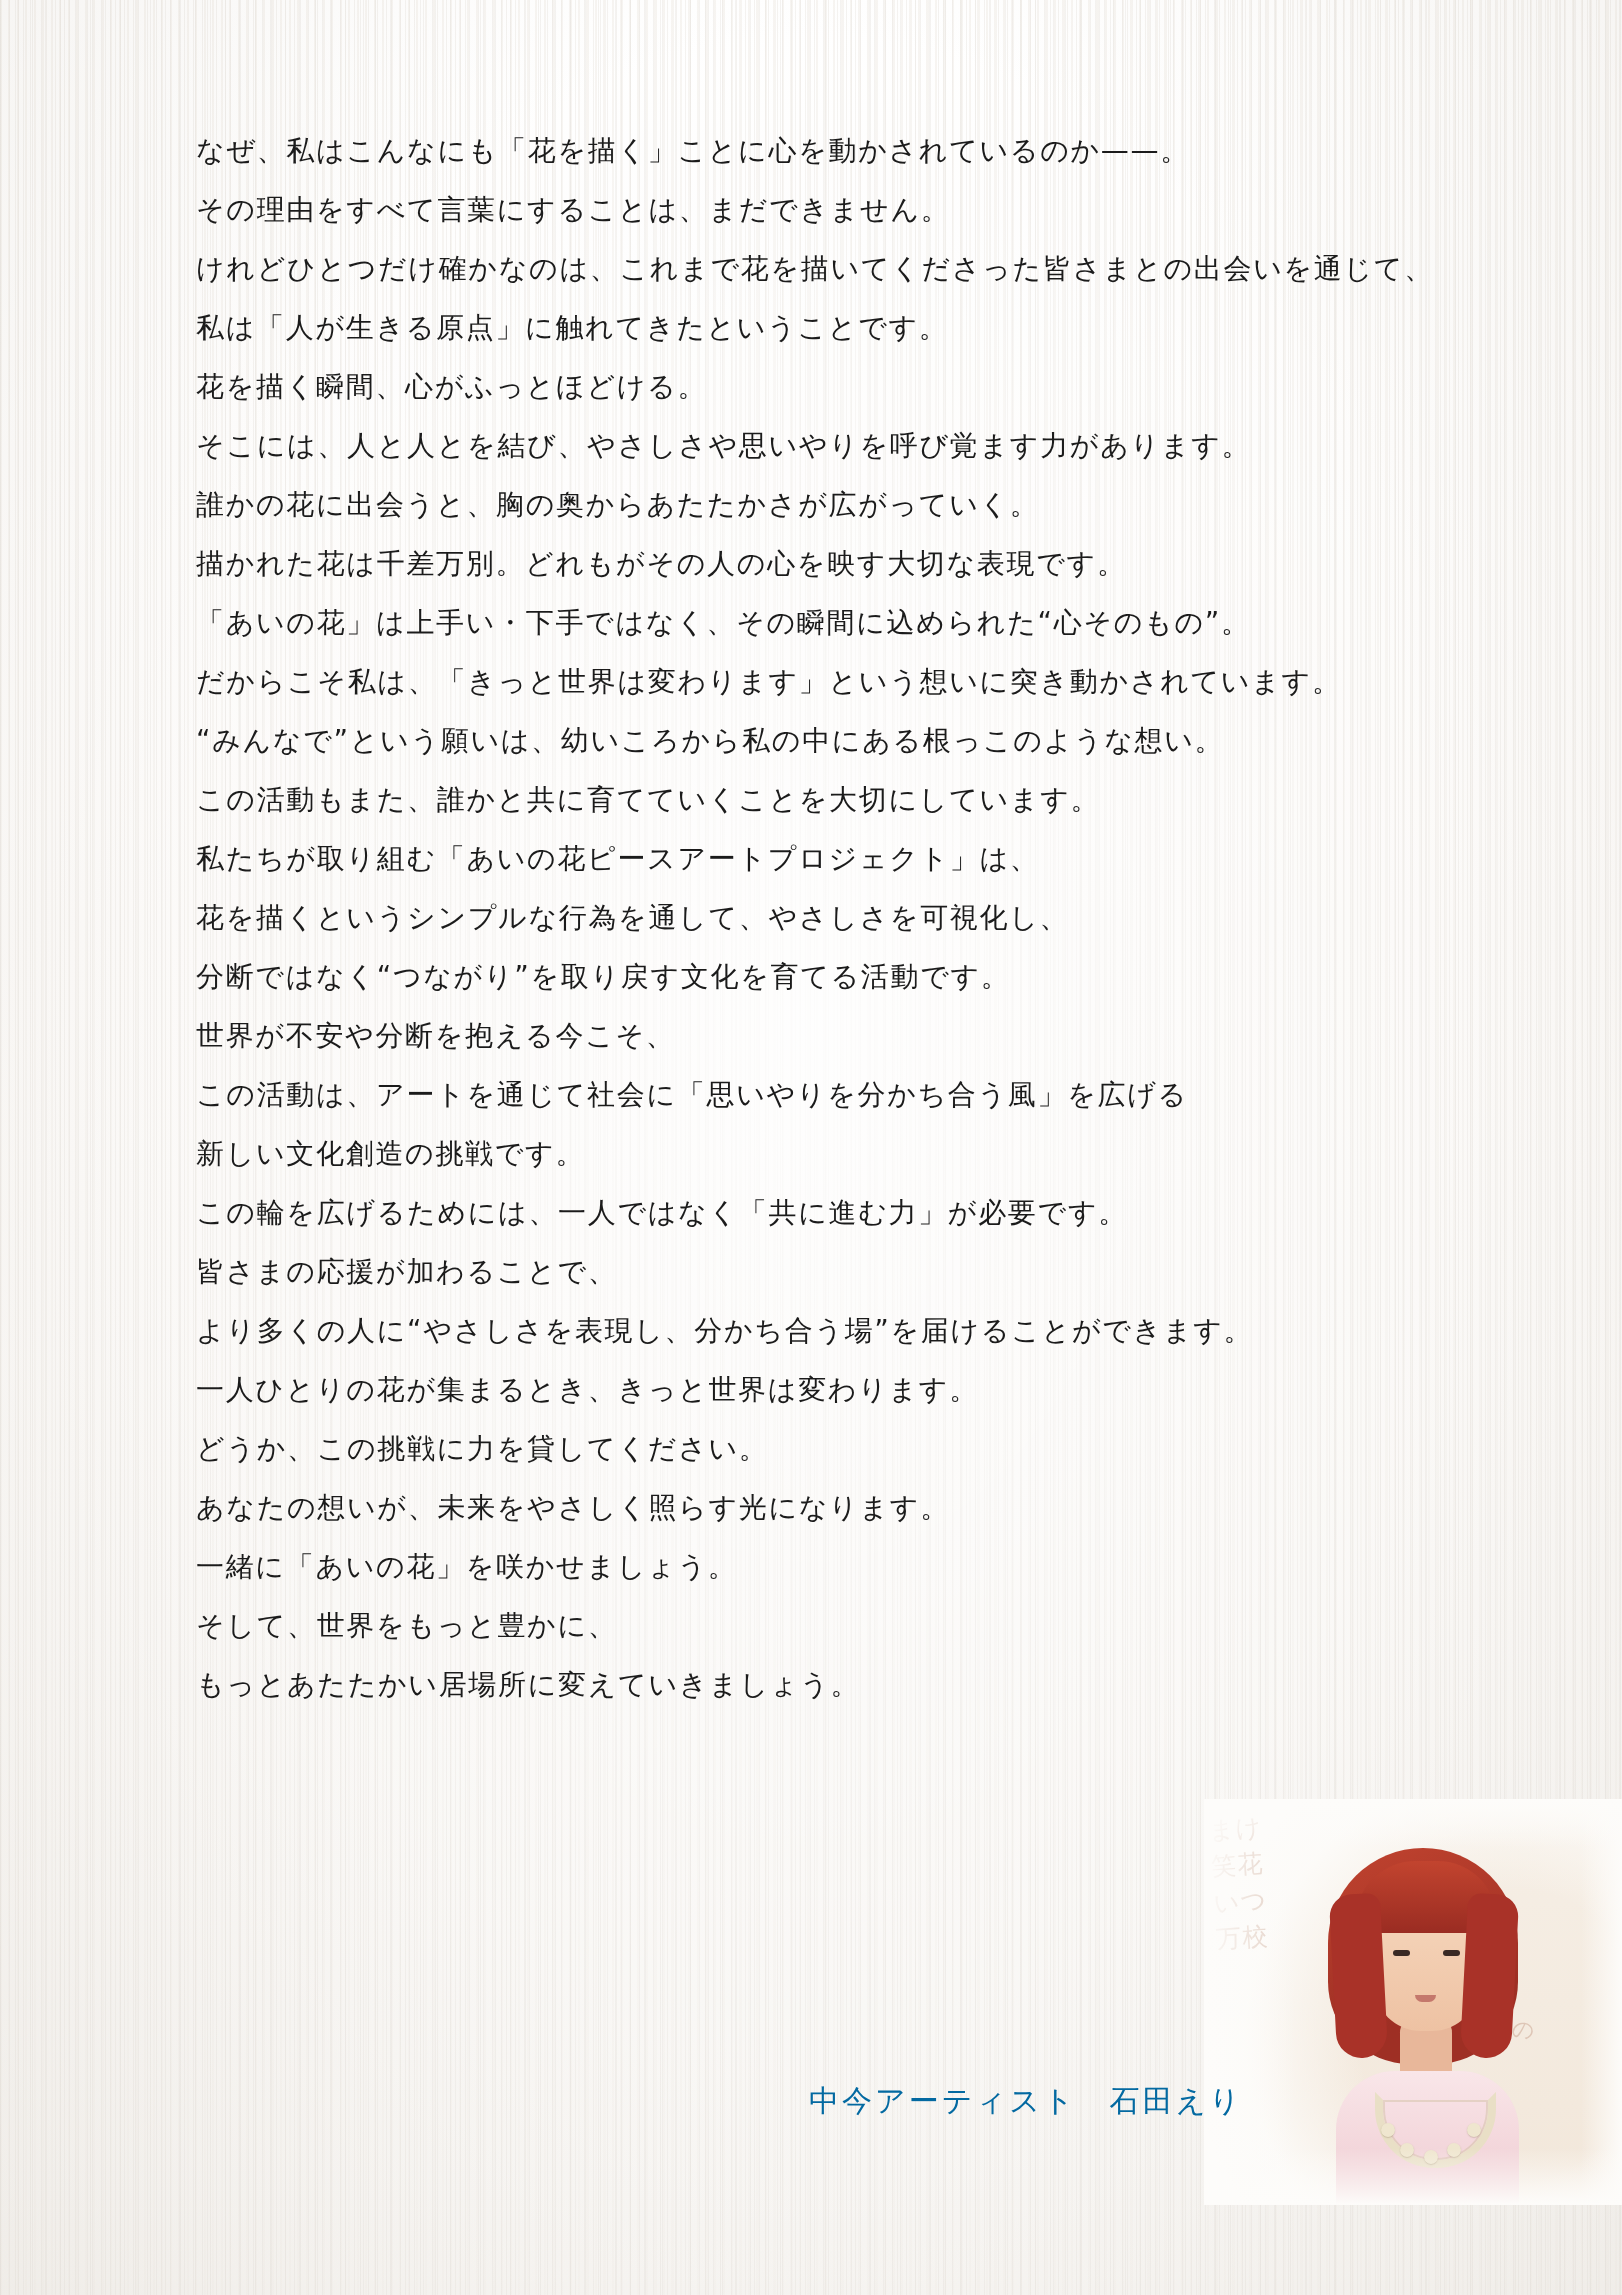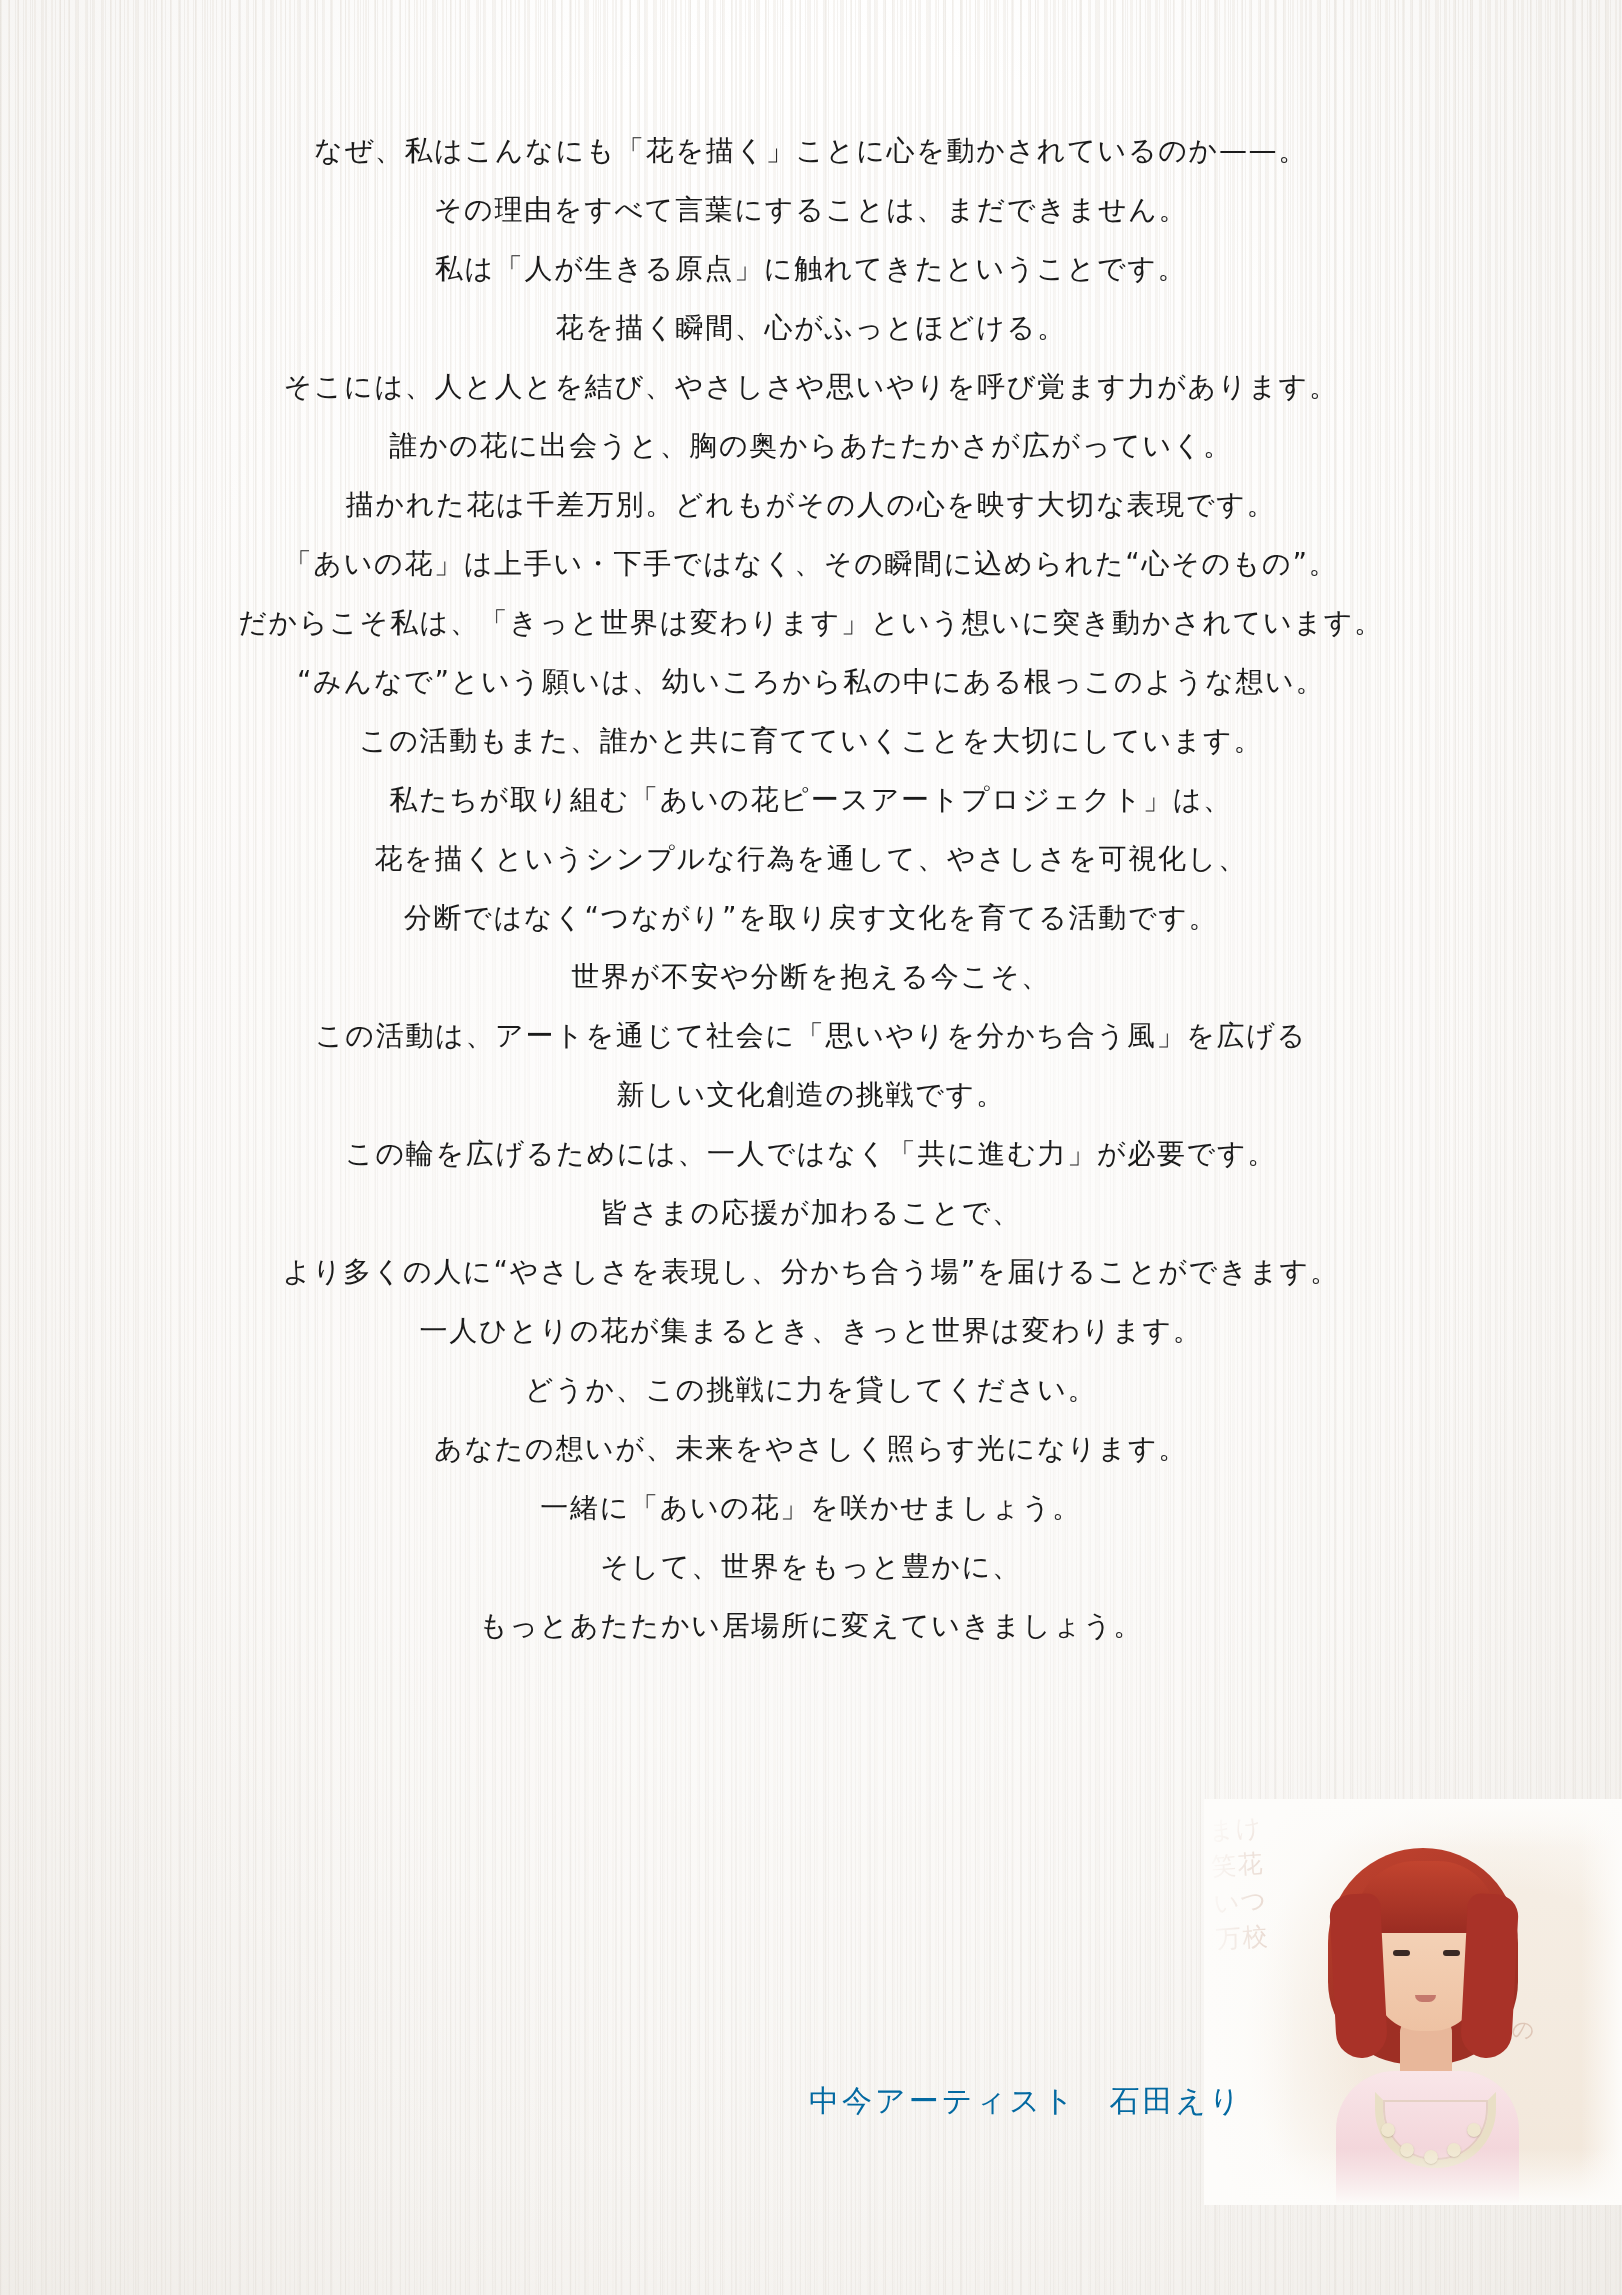--- a/index.html
+++ b/index.html
@@ -50,21 +50,21 @@
     position: relative;
     width: 1623px;
     height: 2295px;
   }
 
   .letter-body {
     position: absolute;
     left: 196px;
     top: 137px;
     width: 1230px;
-    text-align: center;
+    text-align: left;
   }
 
   .line {
     font-family: "DejaVu Sans", "Liberation Sans", sans-serif;
     font-size: 28px;
     line-height: 1.0;
     color: #1b1b1b;
     letter-spacing: 0.06em;
     margin: 0 0 31px 0;
     white-space: nowrap;
@@ -235,20 +235,21 @@
 </head>
 <body>
 
 <div class="page">
   <div class="paper-texture"></div>
   <div class="paper-vignette"></div>
 
   <div class="letter-body">
     <p class="line">なぜ、私はこんなにも「花を描く」ことに心を動かされているのか——。</p>
     <p class="line">その理由をすべて言葉にすることは、まだできません。</p>
+    <p class="line">けれどひとつだけ確かなのは、これまで花を描いてくださった皆さまとの出会いを通じて、</p>
     <p class="line">私は「人が生きる原点」に触れてきたということです。</p>
     <p class="line">花を描く瞬間、心がふっとほどける。</p>
     <p class="line">そこには、人と人とを結び、やさしさや思いやりを呼び覚ます力があります。</p>
     <p class="line">誰かの花に出会うと、胸の奥からあたたかさが広がっていく。</p>
     <p class="line">描かれた花は千差万別。どれもがその人の心を映す大切な表現です。</p>
     <p class="line">「あいの花」は上手い・下手ではなく、その瞬間に込められた“心そのもの”。</p>
     <p class="line">だからこそ私は、「きっと世界は変わります」という想いに突き動かされています。</p>
     <p class="line">“みんなで”という願いは、幼いころから私の中にある根っこのような想い。</p>
     <p class="line">この活動もまた、誰かと共に育てていくことを大切にしています。</p>
     <p class="line">私たちが取り組む「あいの花ピースアートプロジェクト」は、</p>

